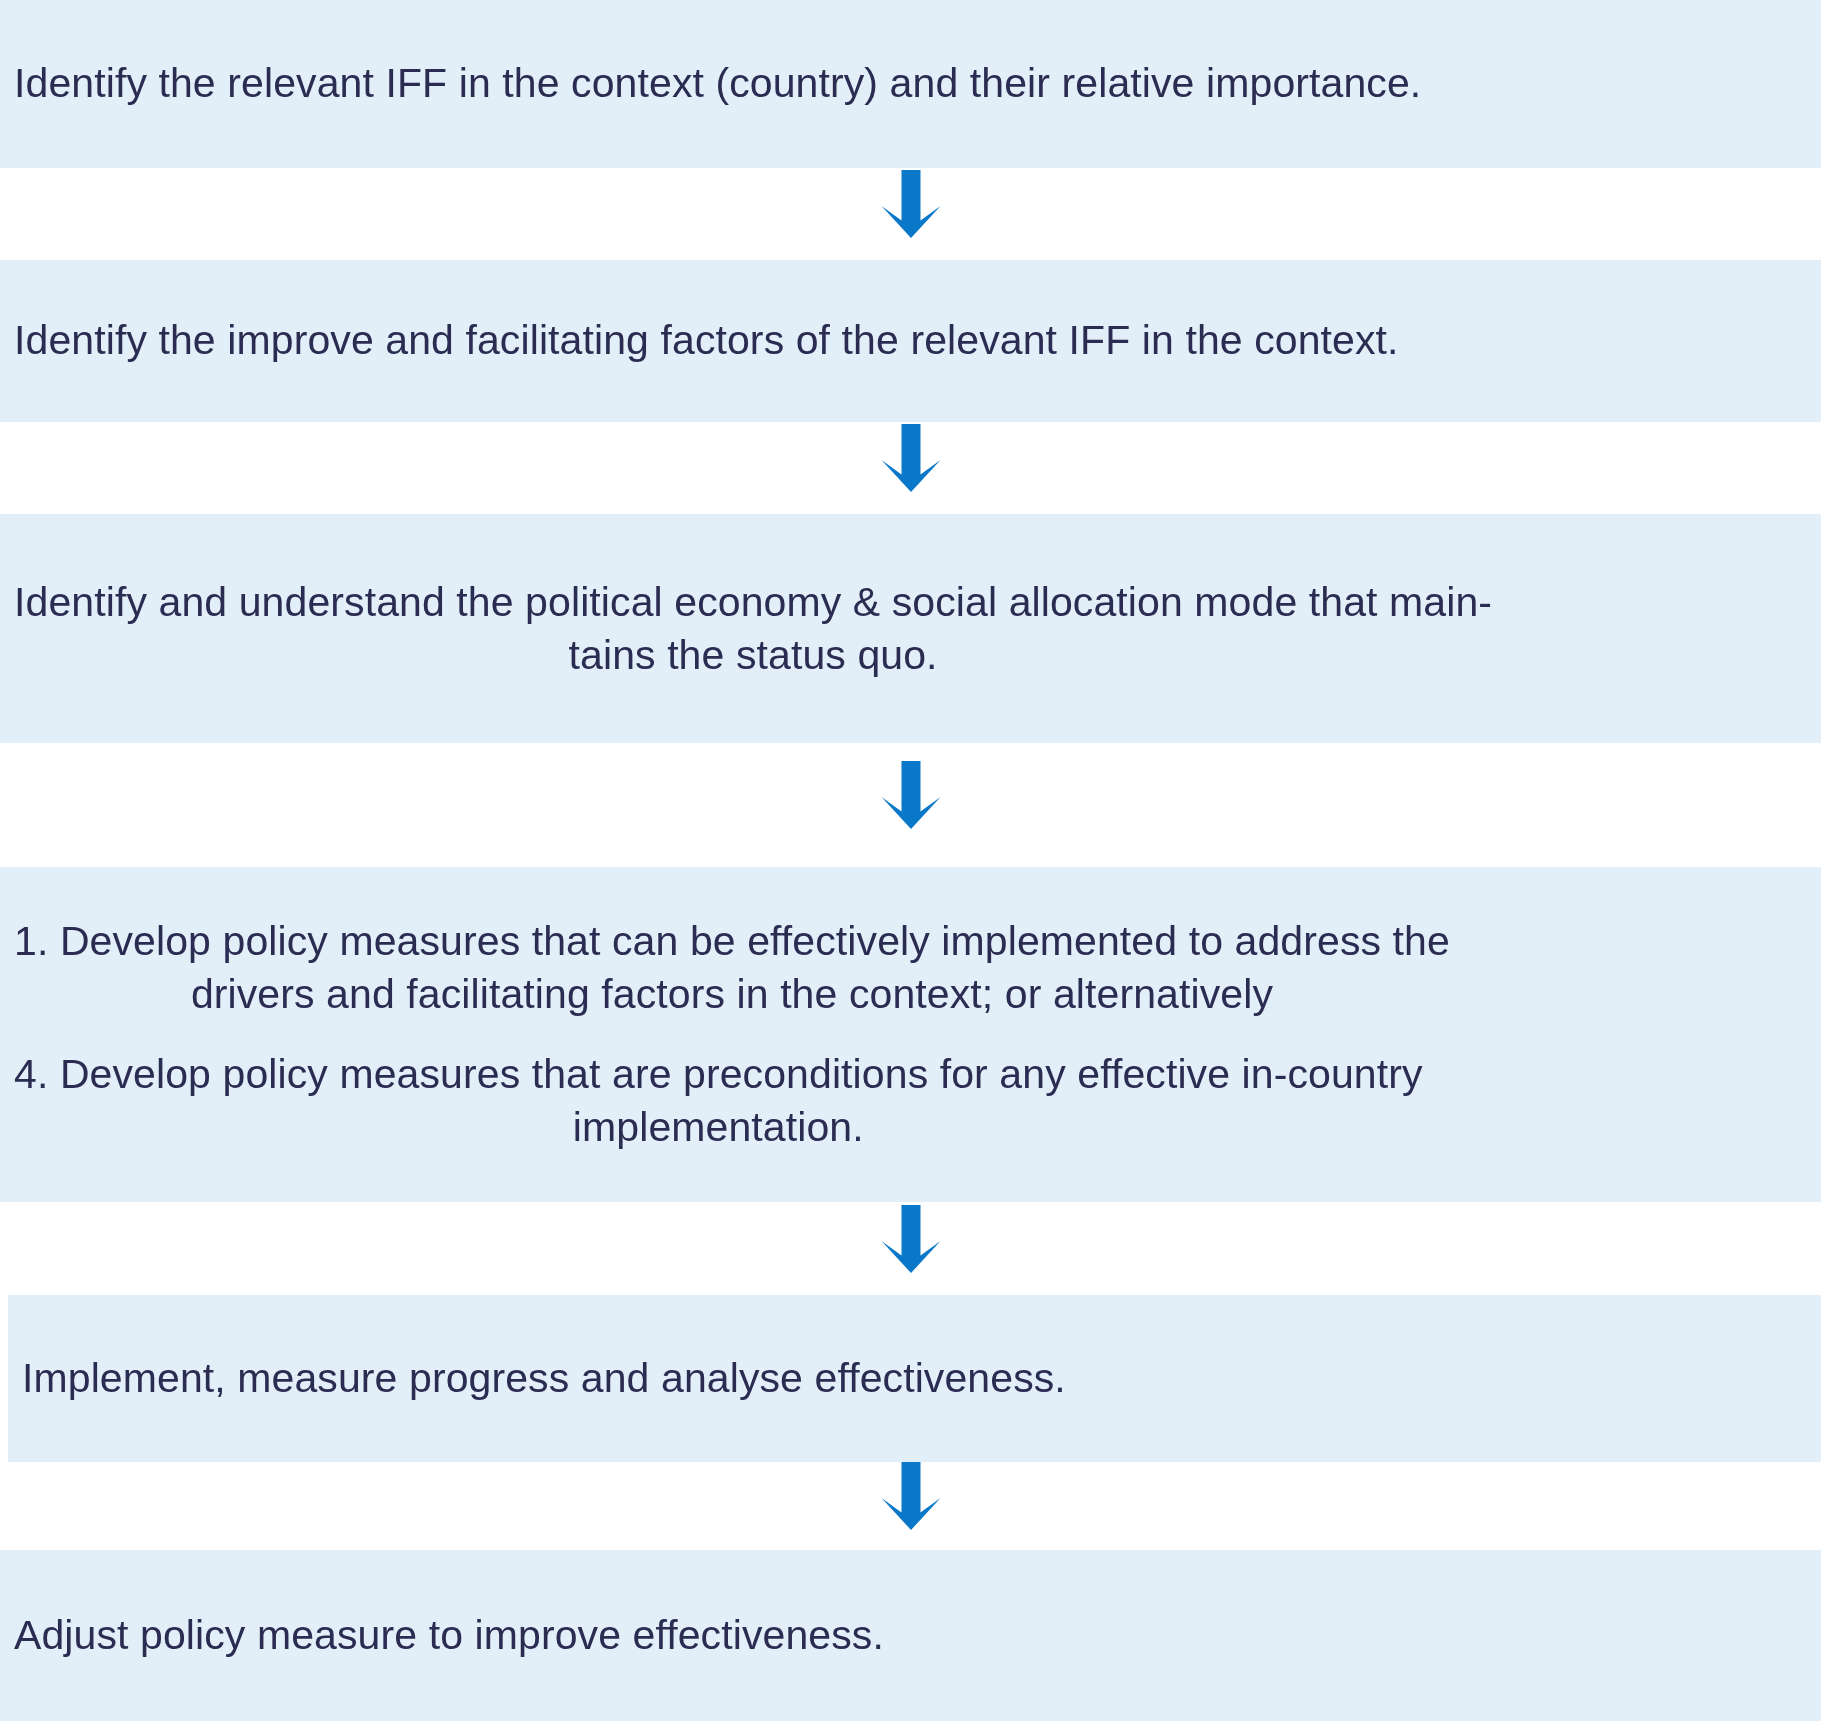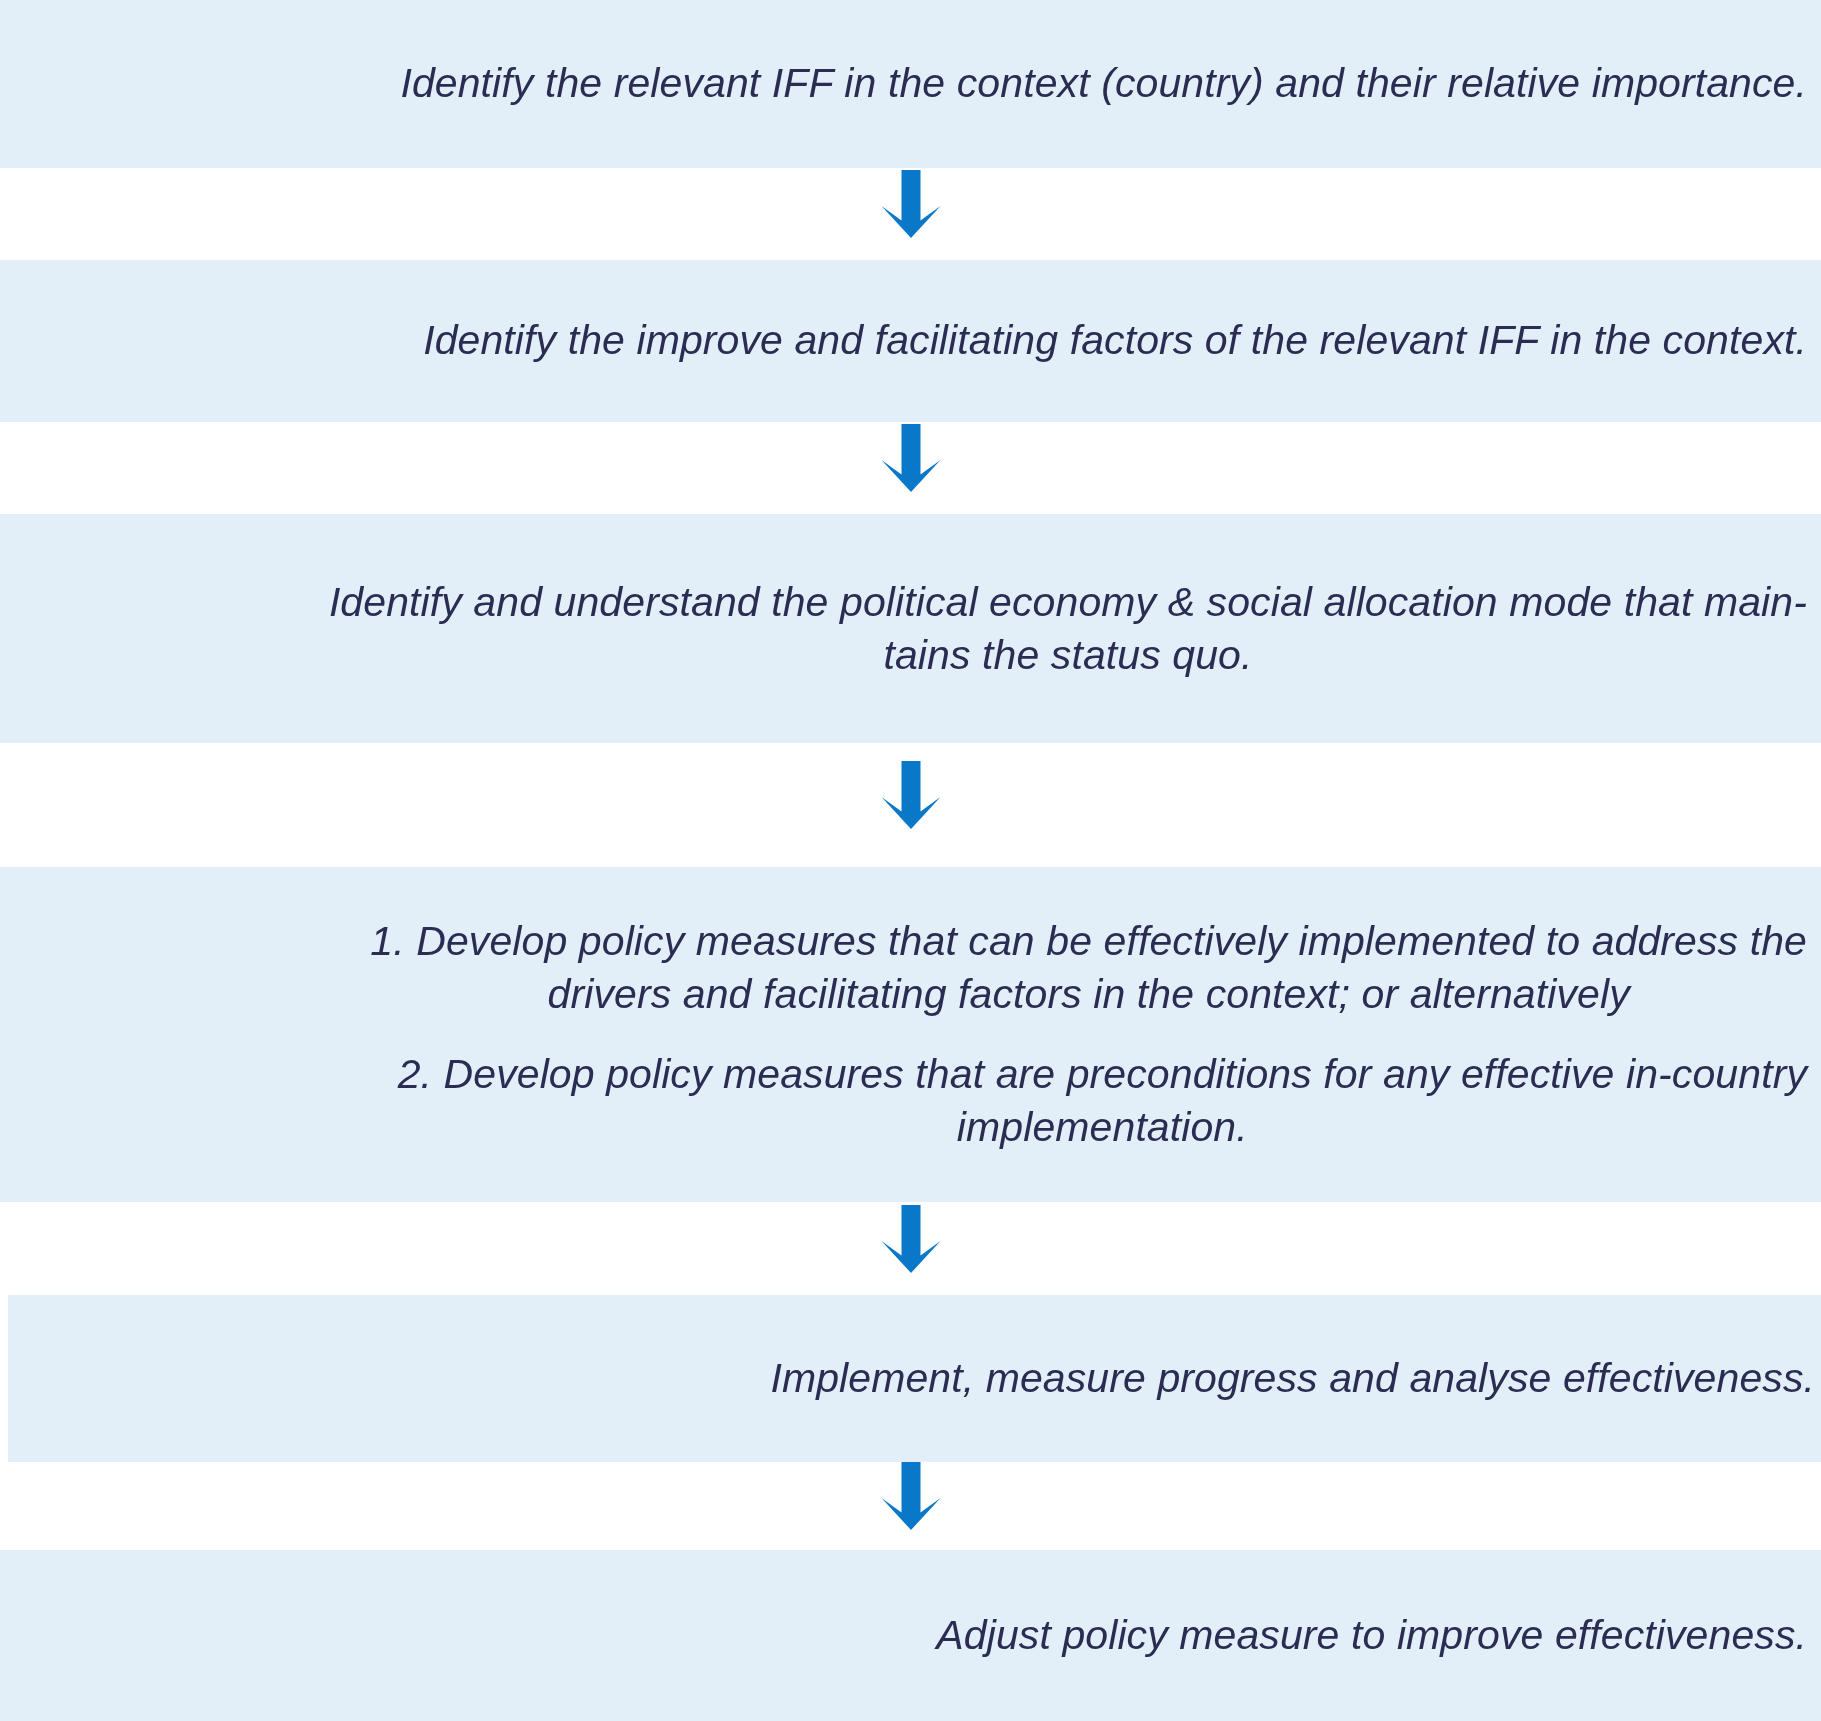--- a/index.html
+++ b/index.html
@@ -21,27 +21,26 @@
     flex-direction: column;
     align-items: stretch;
     background: #ffffff;
   }
 
   .step-box {
     background: #e2eef8;
     color: #2b2c52;
     display: flex;
     flex-direction: column;
-    align-items: flex-end;
+    align-items: flex-start;
     justify-content: center;
     text-align: center;
     box-sizing: border-box;
     padding: 17px 14px;
     width: 100%;
-    font-style: italic;
   }
 
   .step-line {
     font-size: 41px;
     line-height: 1.30;
     letter-spacing: 0.1px;
     white-space: pre-line;
     max-width: 1790px;
   }
 
@@ -107,21 +106,21 @@
 
   <div class="connector gap-3">
     <svg class="arrow-svg" width="60" height="88" viewBox="0 0 60 88">
       <path d="M20.5 0 H39.5 V50.5 L59.5 36 L30 68 L0.5 36 L20.5 50.5 Z" fill="#0a78c8"></path>
     </svg>
   </div>
 
   <div class="step-box h-box4">
     <div class="step-line">1. Develop policy measures that can be effectively implemented to address the
 drivers and facilitating factors in the context; or alternatively</div>
-    <div class="step-line">2. Develop policy measures that are preconditions for any effective in-country
+    <div class="step-line">4. Develop policy measures that are preconditions for any effective in-country
 implementation.</div>
   </div>
 
   <div class="connector gap-4">
     <svg class="arrow-svg" width="60" height="88" viewBox="0 0 60 88">
       <path d="M20.5 0 H39.5 V50.5 L59.5 36 L30 68 L0.5 36 L20.5 50.5 Z" fill="#0a78c8"></path>
     </svg>
   </div>
 
   <div class="step-box h-box5">

